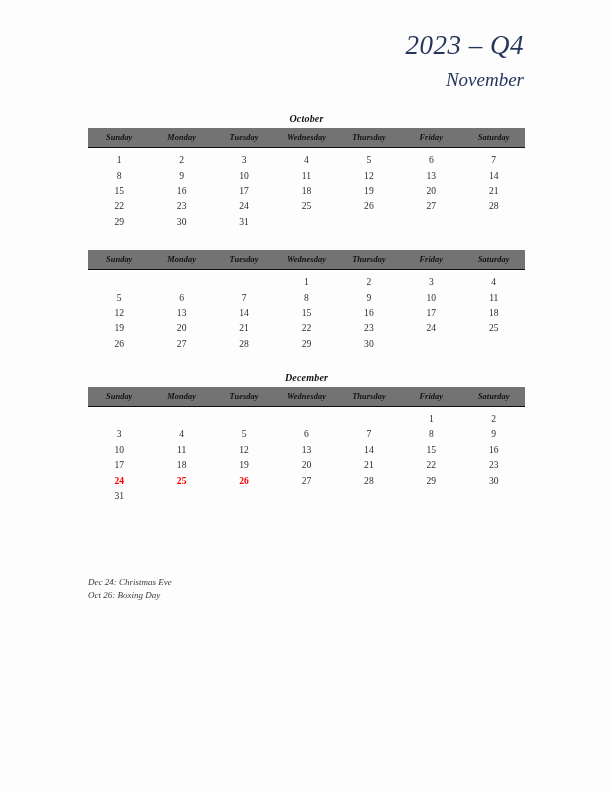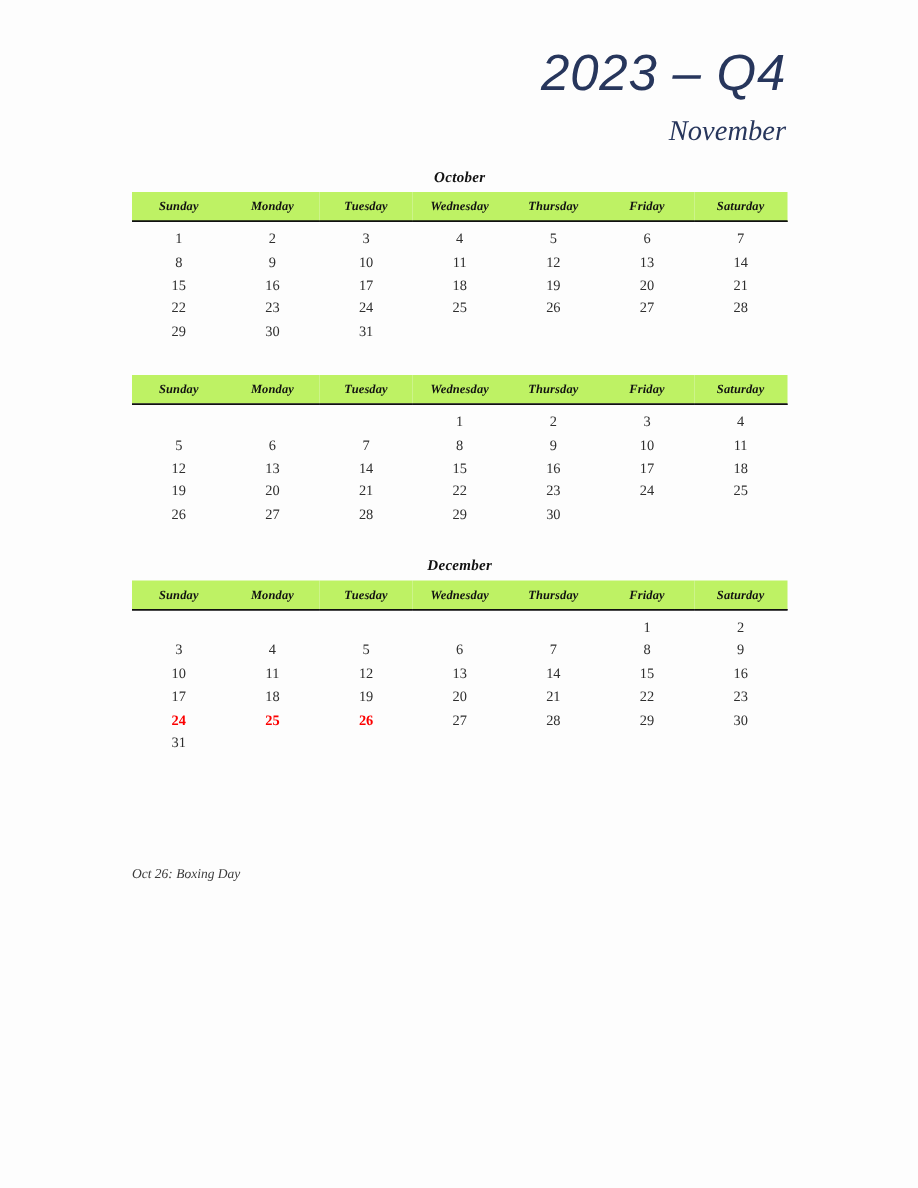--- a/index.html
+++ b/index.html
@@ -63,23 +63,23 @@
   }
 
   .title-block {
     position: absolute;
     right: 88px;
     top: 30px;
     text-align: right;
     color: #27365c;
   }
   .title-main {
-    font-family: Liberation Sans, sans-serif;
-    font-style: italic;
-    font-size: 34px;
+    font-family: Liberation Serif, serif;
+    font-style: italic;
+    font-size: 27px;
     line-height: 1.15;
     letter-spacing: 0.5px;
     white-space: nowrap;
   }
   .title-sub {
     font-family: "Liberation Serif", serif;
     font-style: italic;
     font-size: 19px;
     line-height: 1.3;
     margin-top: 7px;
@@ -110,21 +110,21 @@
     letter-spacing: 0.2px;
   }
 
   table.cal {
     width: 437px;
     border-collapse: collapse;
     table-layout: fixed;
   }
 
   table.cal thead th {
-    background: #bef264;
+    background: #737373;
     border-bottom: 1.6px solid #101010;
     font-family: "Liberation Serif", serif;
     font-style: italic;
     font-weight: bold;
     font-size: 8.3px;
     color: #111111;
     text-align: center;
     padding: 5px 0 5px 0;
     letter-spacing: 0.1px;
   }
@@ -375,14 +375,15 @@
             <td class="empty"></td>
             <td class="empty"></td>
             <td class="empty"></td>
           </tr>
         </tbody>
       </table>
     </div>
   </div>
 
 <div class="legend">
+    <div class="legend-line">Dec 24: Christmas Eve</div>
     <div class="legend-line">Oct 26: Boxing Day</div>
   </div>
 
 </body></html>

